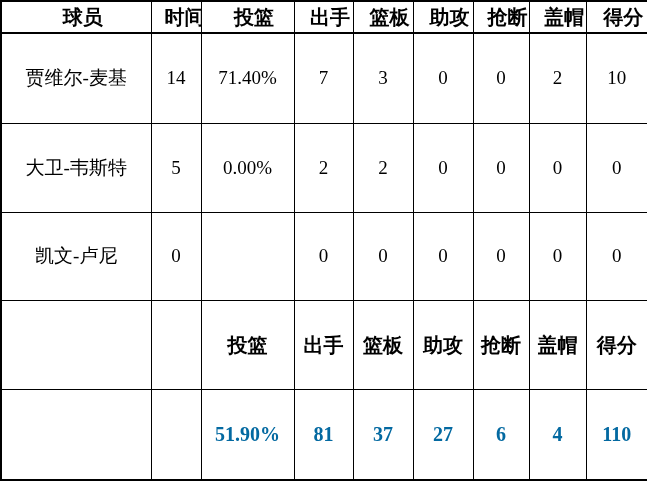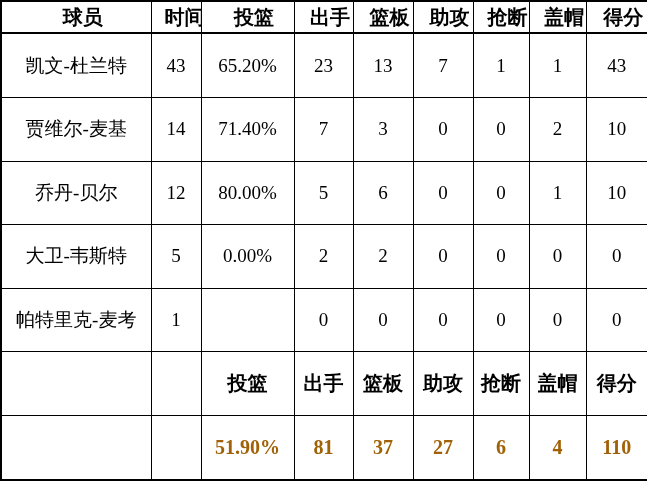--- a/index.html
+++ b/index.html
@@ -36,21 +36,21 @@
     border-bottom: 2px solid #000000;
     padding-left: 13px;
   }
   tr.summary-header-row td {
     font-weight: bold;
     font-size: 20px;
   }
   tr.totals-row td {
     font-weight: bold;
     font-size: 20px;
-    color: #a16207;
+    color: #0369a1;
   }
 </style>
 </head>
 <body>
 
 <table class="stats">
   <colgroup>
     <col style="width:150px">
     <col style="width:50px">
     <col style="width:93px">
@@ -69,66 +69,44 @@
       <th>出手</th>
       <th>篮板</th>
       <th>助攻</th>
       <th>抢断</th>
       <th>盖帽</th>
       <th>得分</th>
     </tr>
   </thead>
   <tbody>
       <tr class="player-row">
-        <td>凯文-杜兰特</td>
-        <td>43</td>
-        <td>65.20%</td>
-        <td>23</td>
-        <td>13</td>
-        <td>7</td>
-        <td>1</td>
-        <td>1</td>
-        <td>43</td>
-      </tr>
-      <tr class="player-row">
         <td>贾维尔-麦基</td>
         <td>14</td>
         <td>71.40%</td>
         <td>7</td>
         <td>3</td>
         <td>0</td>
         <td>0</td>
         <td>2</td>
-        <td>10</td>
-      </tr>
-      <tr class="player-row">
-        <td>乔丹-贝尔</td>
-        <td>12</td>
-        <td>80.00%</td>
-        <td>5</td>
-        <td>6</td>
-        <td>0</td>
-        <td>0</td>
-        <td>1</td>
         <td>10</td>
       </tr>
       <tr class="player-row">
         <td>大卫-韦斯特</td>
         <td>5</td>
         <td>0.00%</td>
         <td>2</td>
         <td>2</td>
         <td>0</td>
         <td>0</td>
         <td>0</td>
         <td>0</td>
       </tr>
       <tr class="player-row">
-        <td>帕特里克-麦考</td>
-        <td>1</td>
+        <td>凯文-卢尼</td>
+        <td>0</td>
         <td></td>
         <td>0</td>
         <td>0</td>
         <td>0</td>
         <td>0</td>
         <td>0</td>
         <td>0</td>
       </tr>
       <tr class="summary-header-row">
         <td></td>

